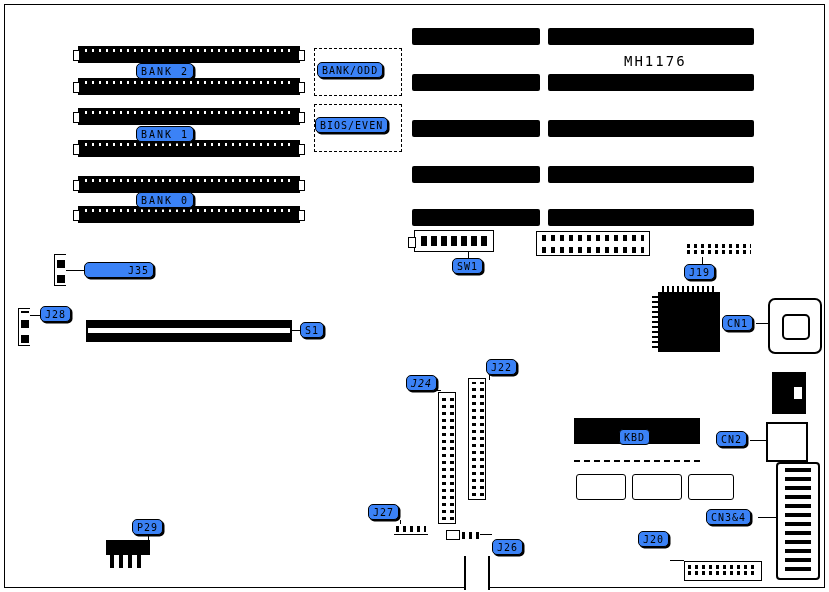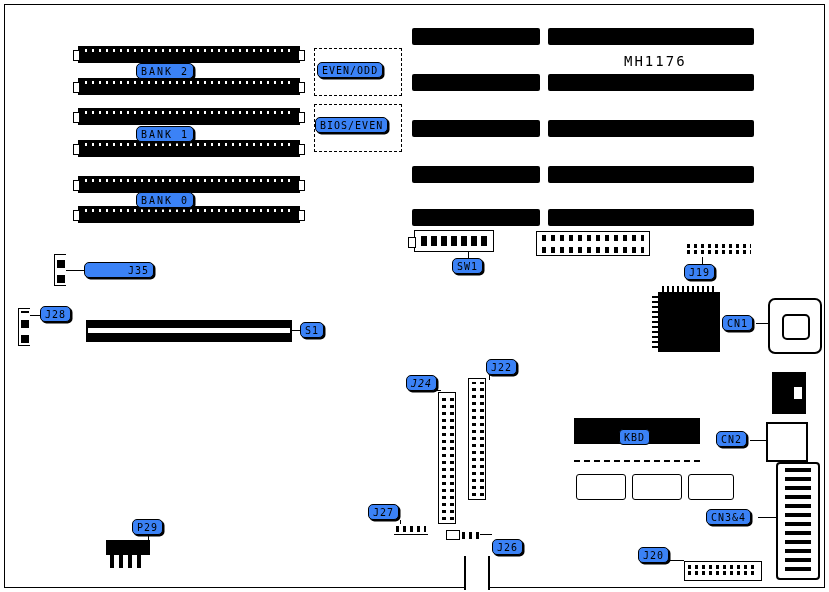--- a/index.html
+++ b/index.html
@@ -166,21 +166,21 @@
   <div class="simm" style="left:78px; top:108px; width:222px;"></div>
   <div class="simm" style="left:78px; top:140px; width:222px;"></div>
   <div class="simm" style="left:78px; top:176px; width:222px;"></div>
   <div class="simm" style="left:78px; top:206px; width:222px;"></div>
 
   <div class="label" style="left:136px; top:63px;  letter-spacing:2px;">BANK 2</div>
   <div class="label" style="left:136px; top:126px; letter-spacing:2px;">BANK 1</div>
   <div class="label" style="left:136px; top:192px; letter-spacing:2px;">BANK 0</div>
 
   <div class="bios-socket" style="left:314px; top:48px;  width:88px; height:48px;"></div>
-  <div class="label" style="left:317px; top:62px;">EVEN/ODD</div>
+  <div class="label" style="left:317px; top:62px;">BANK/ODD</div>
   <div class="bios-socket" style="left:314px; top:104px; width:88px; height:48px;"></div>
   <div class="label" style="left:315px; top:117px;">BIOS/EVEN</div>
 
   <div class="slotbar" style="left:412px; top:28px;  width:128px;"></div>
   <div class="slotbar" style="left:412px; top:74px;  width:128px;"></div>
   <div class="slotbar" style="left:412px; top:120px; width:128px;"></div>
   <div class="slotbar" style="left:412px; top:166px; width:128px;"></div>
   <div class="slotbar" style="left:412px; top:209px; width:128px;"></div>
   <div class="slotbar" style="left:548px; top:28px;  width:206px;"></div>
   <div class="slotbar" style="left:548px; top:74px;  width:206px;"></div>
@@ -237,21 +237,21 @@
 
   <div class="label" style="left:368px; top:504px;">J27</div>
   <div class="leader-v" style="left:400px; top:520px; height:4px;"></div>
   <div class="pin-row" style="left:394px; top:524px; width:34px; height:11px;"></div>
 
   <div class="jumper-box" style="left:446px; top:530px; width:14px; height:10px;"></div>
   <div class="dot-strip" style="left:462px; top:532px; width:18px; height:7px;"></div>
   <div class="leader-h" style="left:480px; top:534px; width:12px;"></div>
   <div class="label" style="left:492px; top:539px;">J26</div>
 
-  <div class="label" style="left:638px; top:547px;">J20</div>
+  <div class="label" style="left:638px; top:531px;">J20</div>
   <div class="leader-h" style="left:670px; top:560px; width:14px;"></div>
   <div class="header-h boxed" style="left:684px; top:561px; width:78px; height:20px;"></div>
 
   <div class="label" style="left:132px; top:519px;">P29</div>
   <div class="leader-v" style="left:148px; top:535px; height:6px;"></div>
   <div class="p29-conn" style="left:106px; top:540px; width:44px; height:30px;"></div>
 
   <div class="vconn" style="left:54px; top:254px; width:12px; height:32px;"></div>
   <div class="leader-h" style="left:66px; top:270px; width:18px;"></div>
   <div class="label" style="left:84px; top:262px;padding-left:43px;">J35</div>

